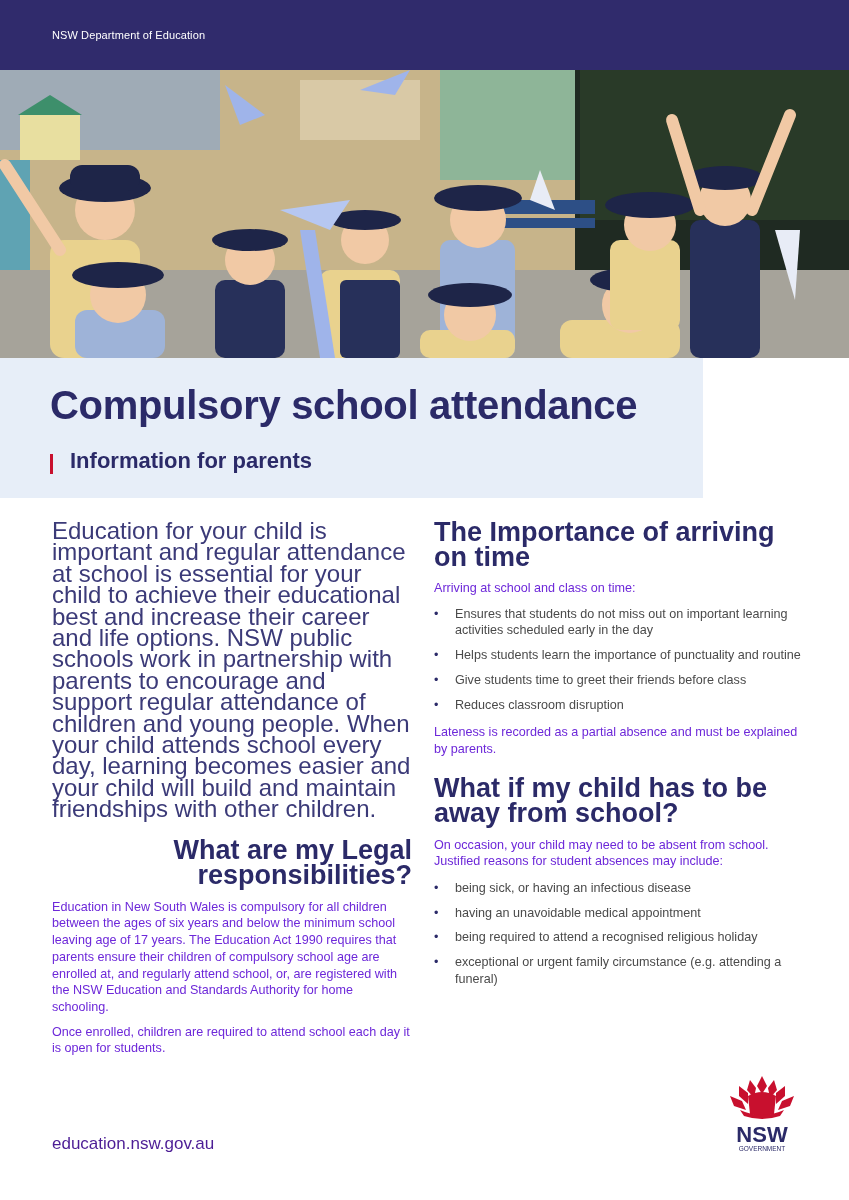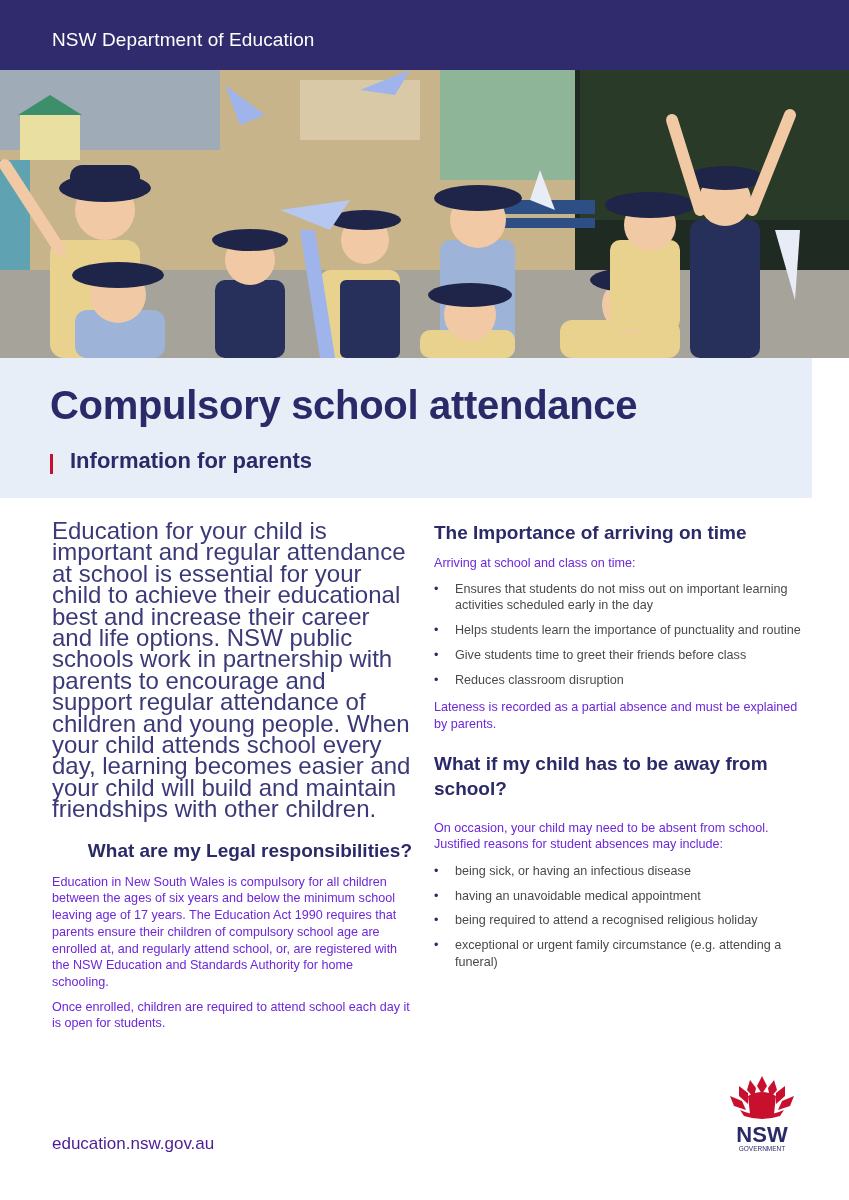--- a/index.html
+++ b/index.html
@@ -5,32 +5,32 @@
   * { box-sizing: border-box; margin: 0; padding: 0; }
   html, body { width: 849px; height: 1200px; background: #ffffff; overflow: hidden; }
   body { font-family: "Liberation Sans", "DejaVu Sans", sans-serif; color: #4a4a4a; position: relative; }
 
   .top-bar {
     position: absolute; left: 0; top: 0; width: 849px; height: 70px;
     background: #302b6c;
   }
   .top-bar .dept {
     position: absolute; left: 52px; top: 29px;
-    color: #ffffff; font-size: 19px; letter-spacing: 0.1px;
+    color: #ffffff; font-size: 11px; letter-spacing: 0.1px;
   }
 
   .hero {
     position: absolute; left: 0; top: 70px; width: 849px; height: 288px;
     overflow: hidden;
     background: linear-gradient(180deg, #b9c4c8 0%, #c9b98f 40%, #8f8a7c 100%);
   }
   .hero svg { display: block; }
 
   .title-band {
-    position: absolute; left: 0; top: 358px; width: 812px; height: 140px;
+    position: absolute; left: 0; top: 358px; width: 703px; height: 140px;
     background: #e7eef8;
   }
   .title-band .title {
     position: absolute; left: 50px; top: 25px;
     font-size: 40px; font-weight: bold; color: #2b2a68; letter-spacing: -0.3px;
   }
   .title-band .subtitle-wrap {
     position: absolute; left: 50px; top: 90px; height: 26px;
     display: flex; align-items: flex-end;
   }
@@ -41,21 +41,21 @@
     font-size: 22px; color: #2b2a68; font-weight: bold;
   }
 
   .col-left { position: absolute; left: 52px; top: 520px; width: 360px; }
   .col-right { position: absolute; left: 434px; top: 520px; width: 370px; }
 
   .lead {
     font-size: 24px; line-height: 21.4px; color: #3b3a78;
   }
   h2 {
-    font-size: 19px; line-height: 25px; font-weight: bold; color: #2b2a68;
+    font-size: 27px; line-height: 25px; font-weight: bold; color: #2b2a68;
   }
   .body-text {
     font-size: 12.6px; line-height: 16.7px; color: #6d28d9;
   }
   ul.bullets { list-style: none; }
   ul.bullets li {
     position: relative; padding-left: 21px;
     font-size: 12.6px; line-height: 16.7px; color: #4a4a4a;
   }
   ul.bullets li .dot {
@@ -171,21 +171,21 @@
   <p class="body-text" style="margin-top:10px;">Arriving at school and class on time:</p>
   <ul class="bullets" style="margin-top:9px;">
     <li style="margin-bottom:8px;"><span class="dot">•</span><span>Ensures that students do not miss out on important learning activities scheduled early in the day</span></li>
     <li style="margin-bottom:8px;"><span class="dot">•</span><span>Helps students learn the importance of punctuality and routine</span></li>
     <li style="margin-bottom:8px;"><span class="dot">•</span><span>Give students time to greet their friends before class</span></li>
     <li><span class="dot">•</span><span>Reduces classroom disruption</span></li>
   </ul>
   <p class="body-text" style="margin-top:11px;">Lateness is recorded as a partial absence and must be explained by parents.</p>
 
   <h2 style="margin-top:18px;">What if my child has to be away from school?</h2>
-  <p class="body-text" style="margin-top:19px;">On occasion, your child may need to be absent from school. Justified reasons for student absences may include:</p>
+  <p class="body-text" style="margin-top:11px;">On occasion, your child may need to be absent from school. Justified reasons for student absences may include:</p>
   <ul class="bullets" style="margin-top:10px;">
     <li style="margin-bottom:8px;"><span class="dot">•</span><span>being sick, or having an infectious disease</span></li>
     <li style="margin-bottom:8px;"><span class="dot">•</span><span>having an unavoidable medical appointment</span></li>
     <li style="margin-bottom:8px;"><span class="dot">•</span><span>being required to attend a recognised religious holiday</span></li>
     <li><span class="dot">•</span><span>exceptional or urgent family circumstance (e.g. attending a funeral)</span></li>
   </ul>
 </div>
 
 <a class="footer-url">education.nsw.gov.au</a>
 

